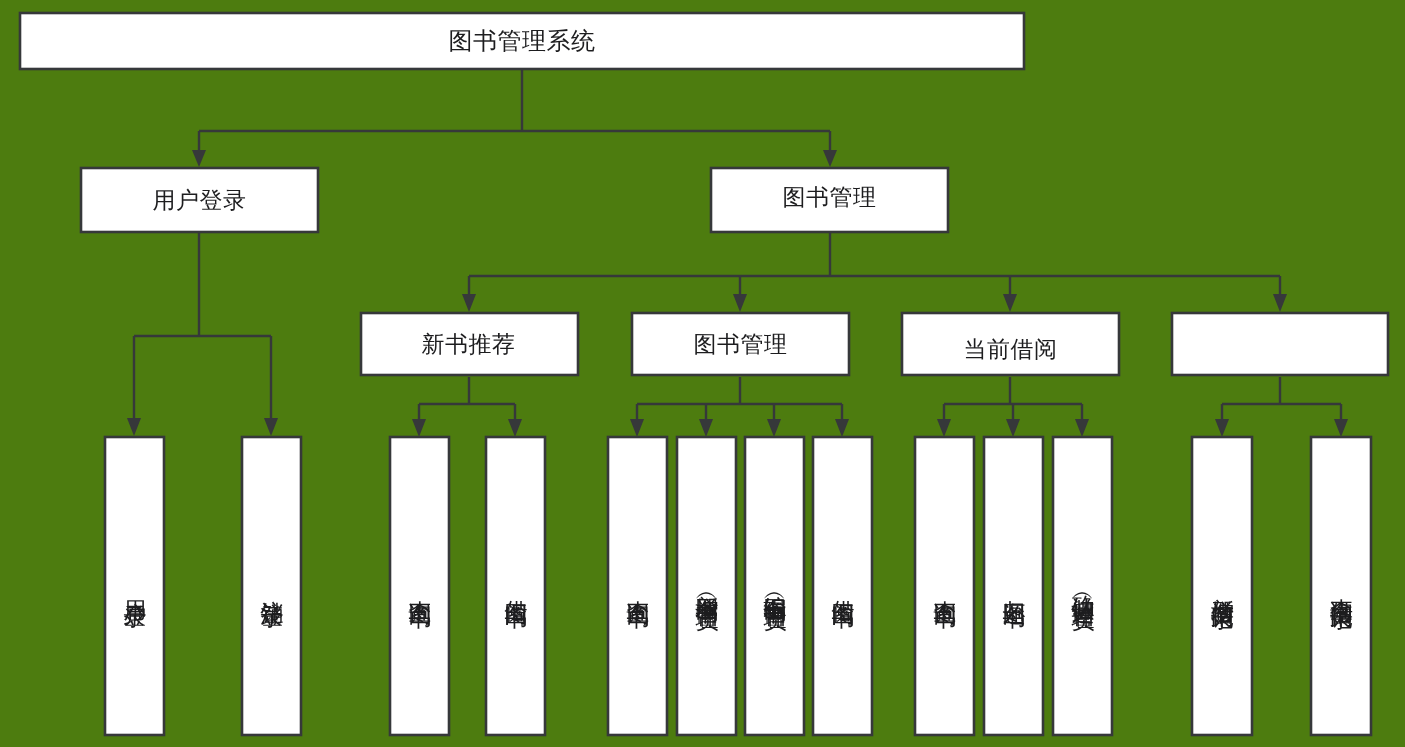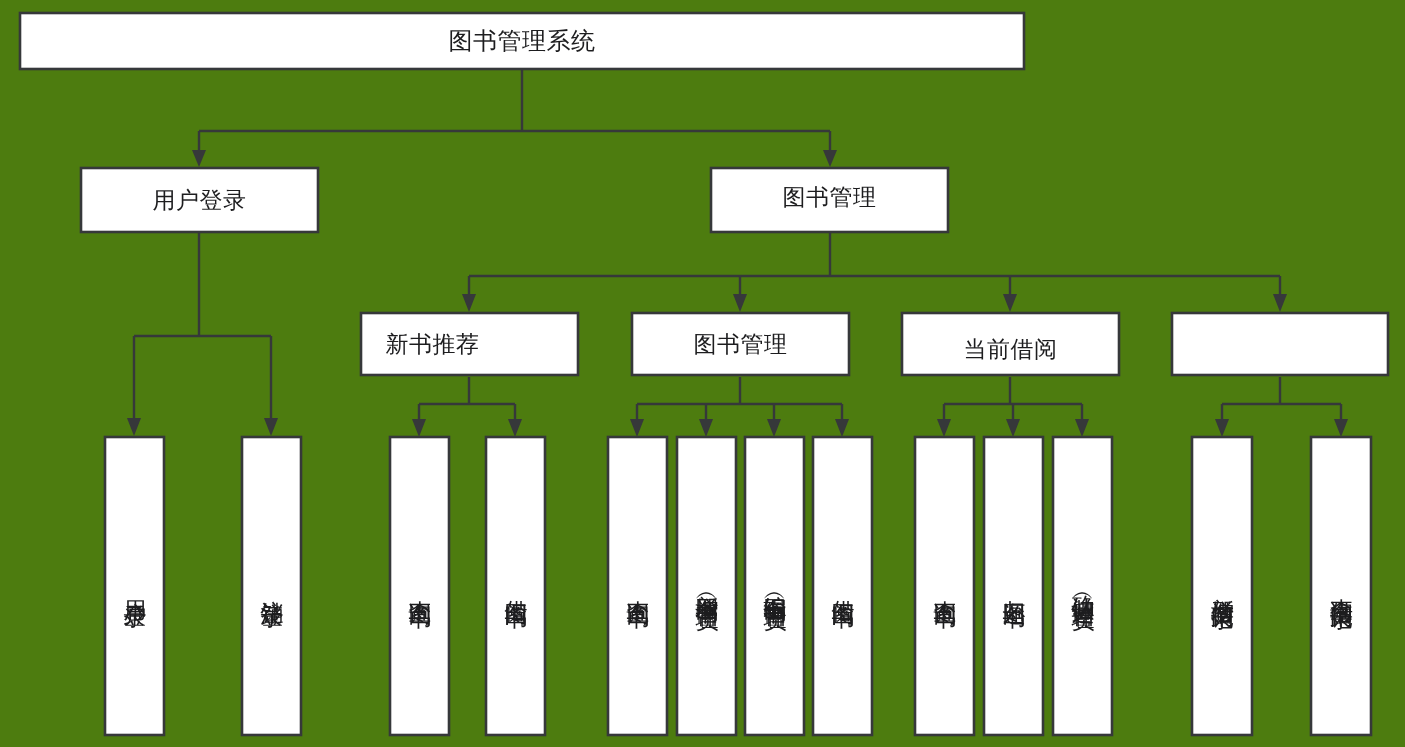--- a/index.html
+++ b/index.html
@@ -199,21 +199,21 @@
 
     <rect class="node-box" x="1192" y="437" width="60" height="298"></rect>
     <rect class="node-box" x="1311" y="437" width="60" height="298"></rect>
   </svg>
 
   <div class="node-label-h root" style="left:20px; top:13px; width:1004px; height:56px;">图书管理系统</div>
 
   <div class="node-label-h" style="left:81px; top:168px; width:237px; height:64px;">用户登录</div>
   <div class="node-label-h" style="left:711px; top:165px; width:237px; height:64px;">图书管理</div>
 
-  <div class="node-label-h" style="left:346px; top:313px; width:173px; height:62px;">新书推荐</div>
+  <div class="node-label-h" style="left:382px; top:313px; width:173px; height:62px;">新书推荐</div>
   <div class="node-label-h" style="left:632px; top:313px; width:217px; height:62px;">图书管理</div>
   <div class="node-label-h" style="left:902px; top:313px; width:217px; height:72px;">当前借阅</div>
 
   <div class="node-label-v" style="left:105px; top:437px; width:59px; height:298px;">用户登录</div>
   <div class="node-label-v" style="left:242px; top:437px; width:59px; height:298px;">注销登录</div>
 
   <div class="node-label-v" style="left:390px; top:437px; width:59px; height:298px;">查询图书</div>
   <div class="node-label-v" style="left:486px; top:437px; width:59px; height:298px;">借阅图书</div>
 
   <div class="node-label-v" style="left:608px; top:437px; width:59px; height:298px;">查询图书</div>

